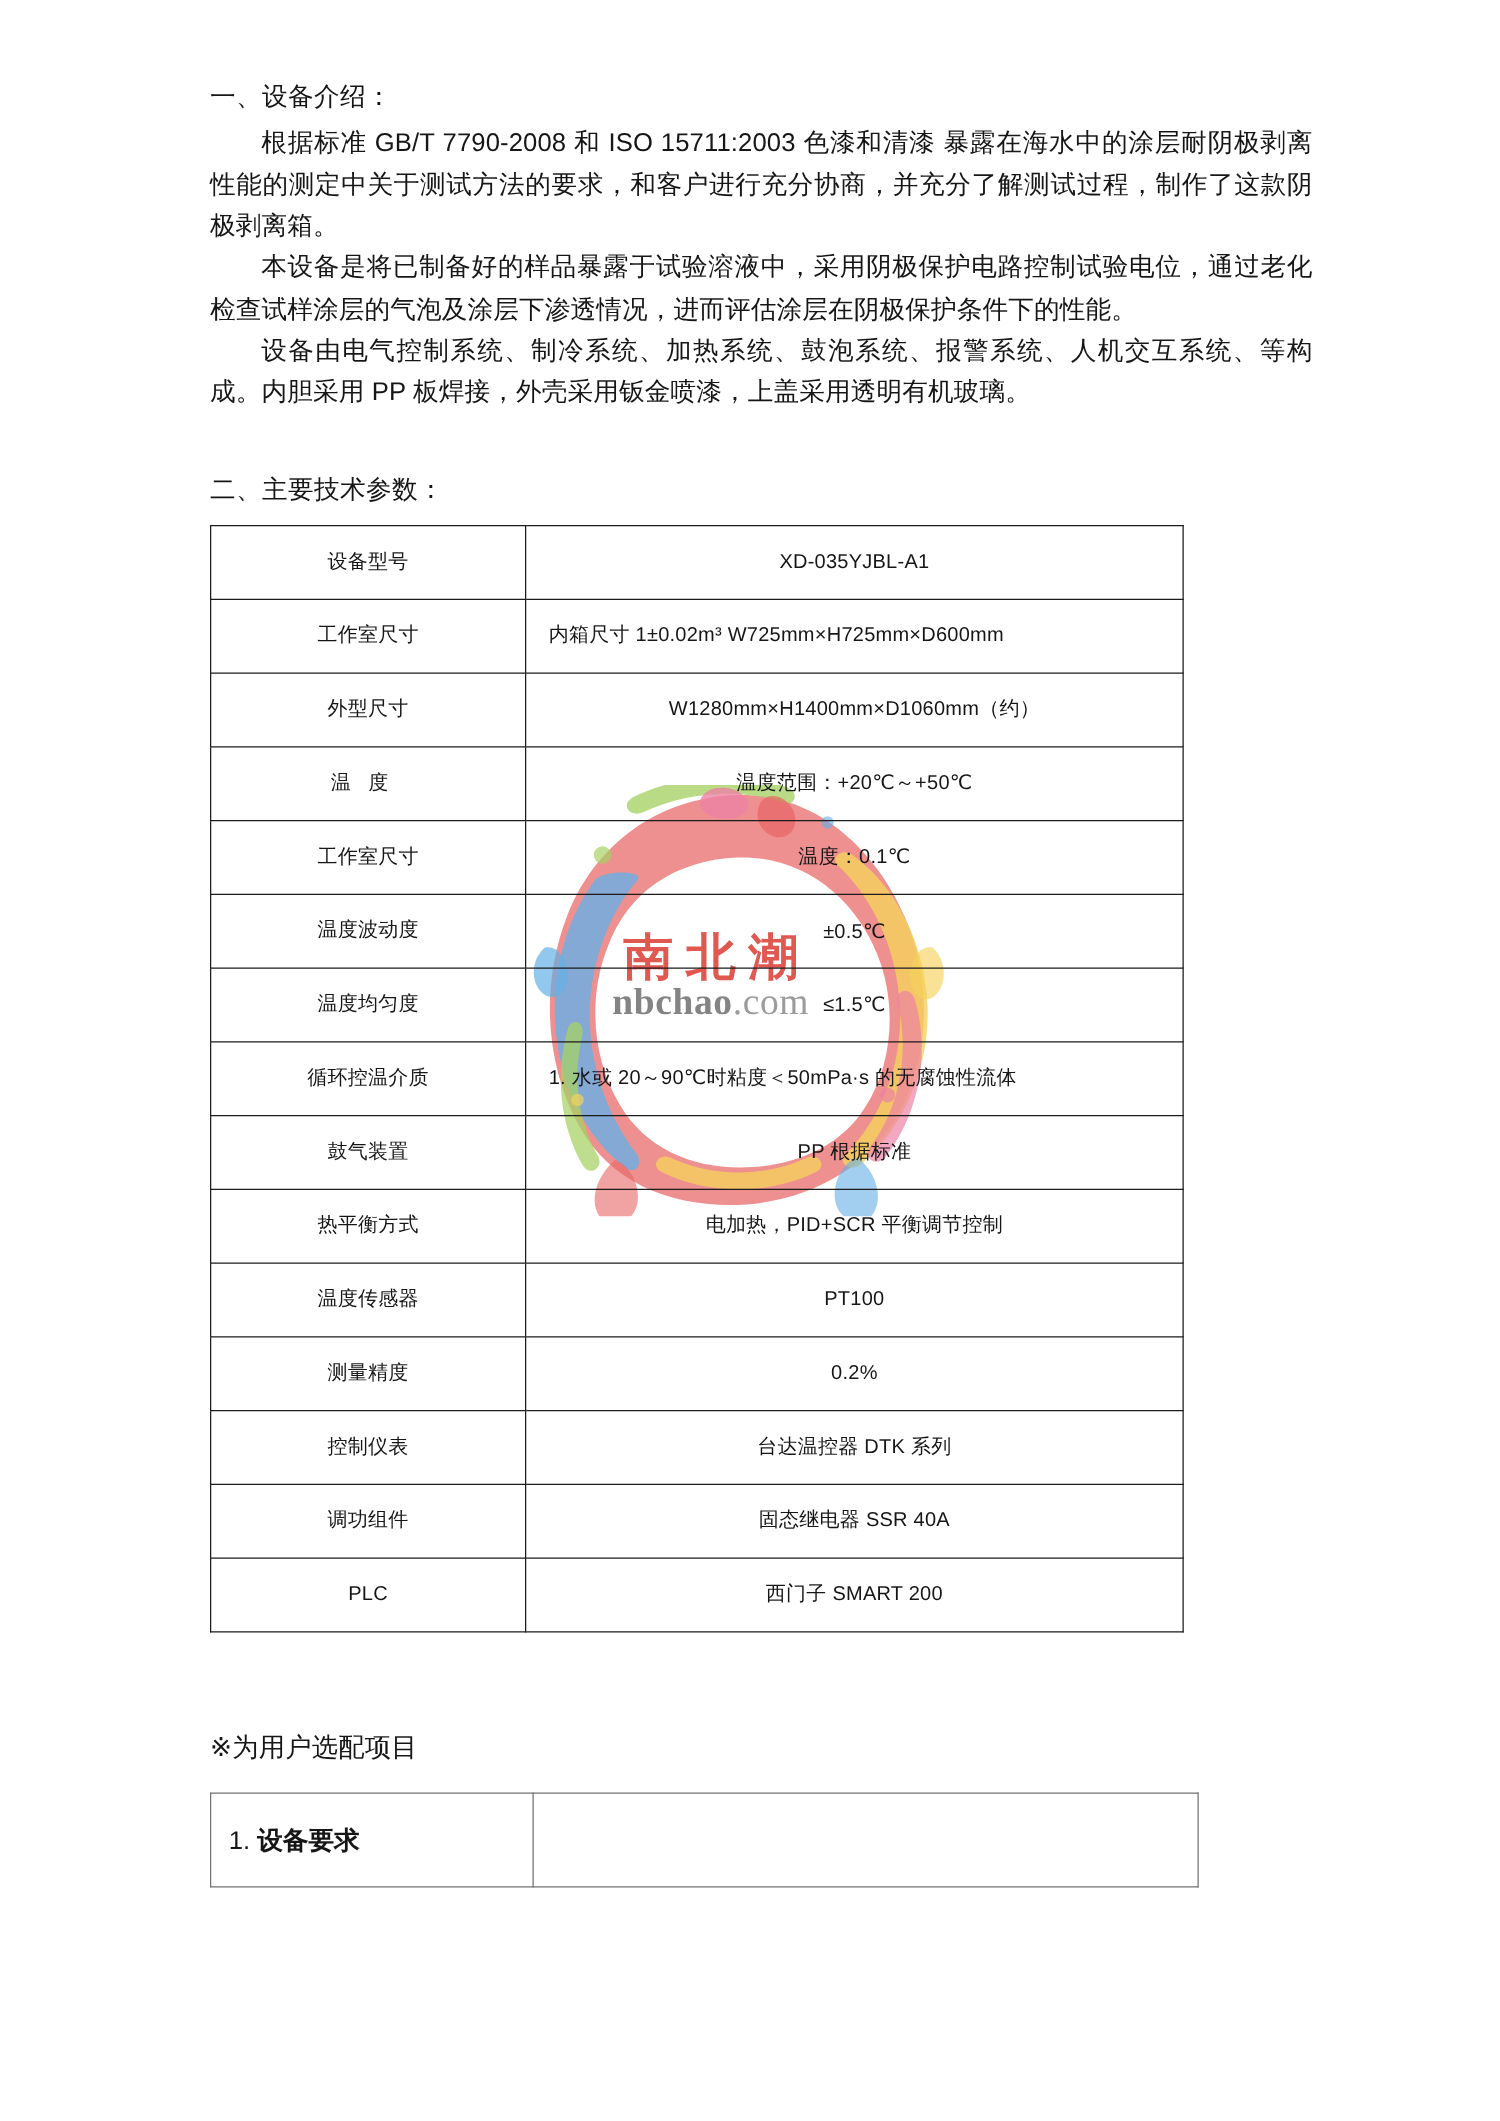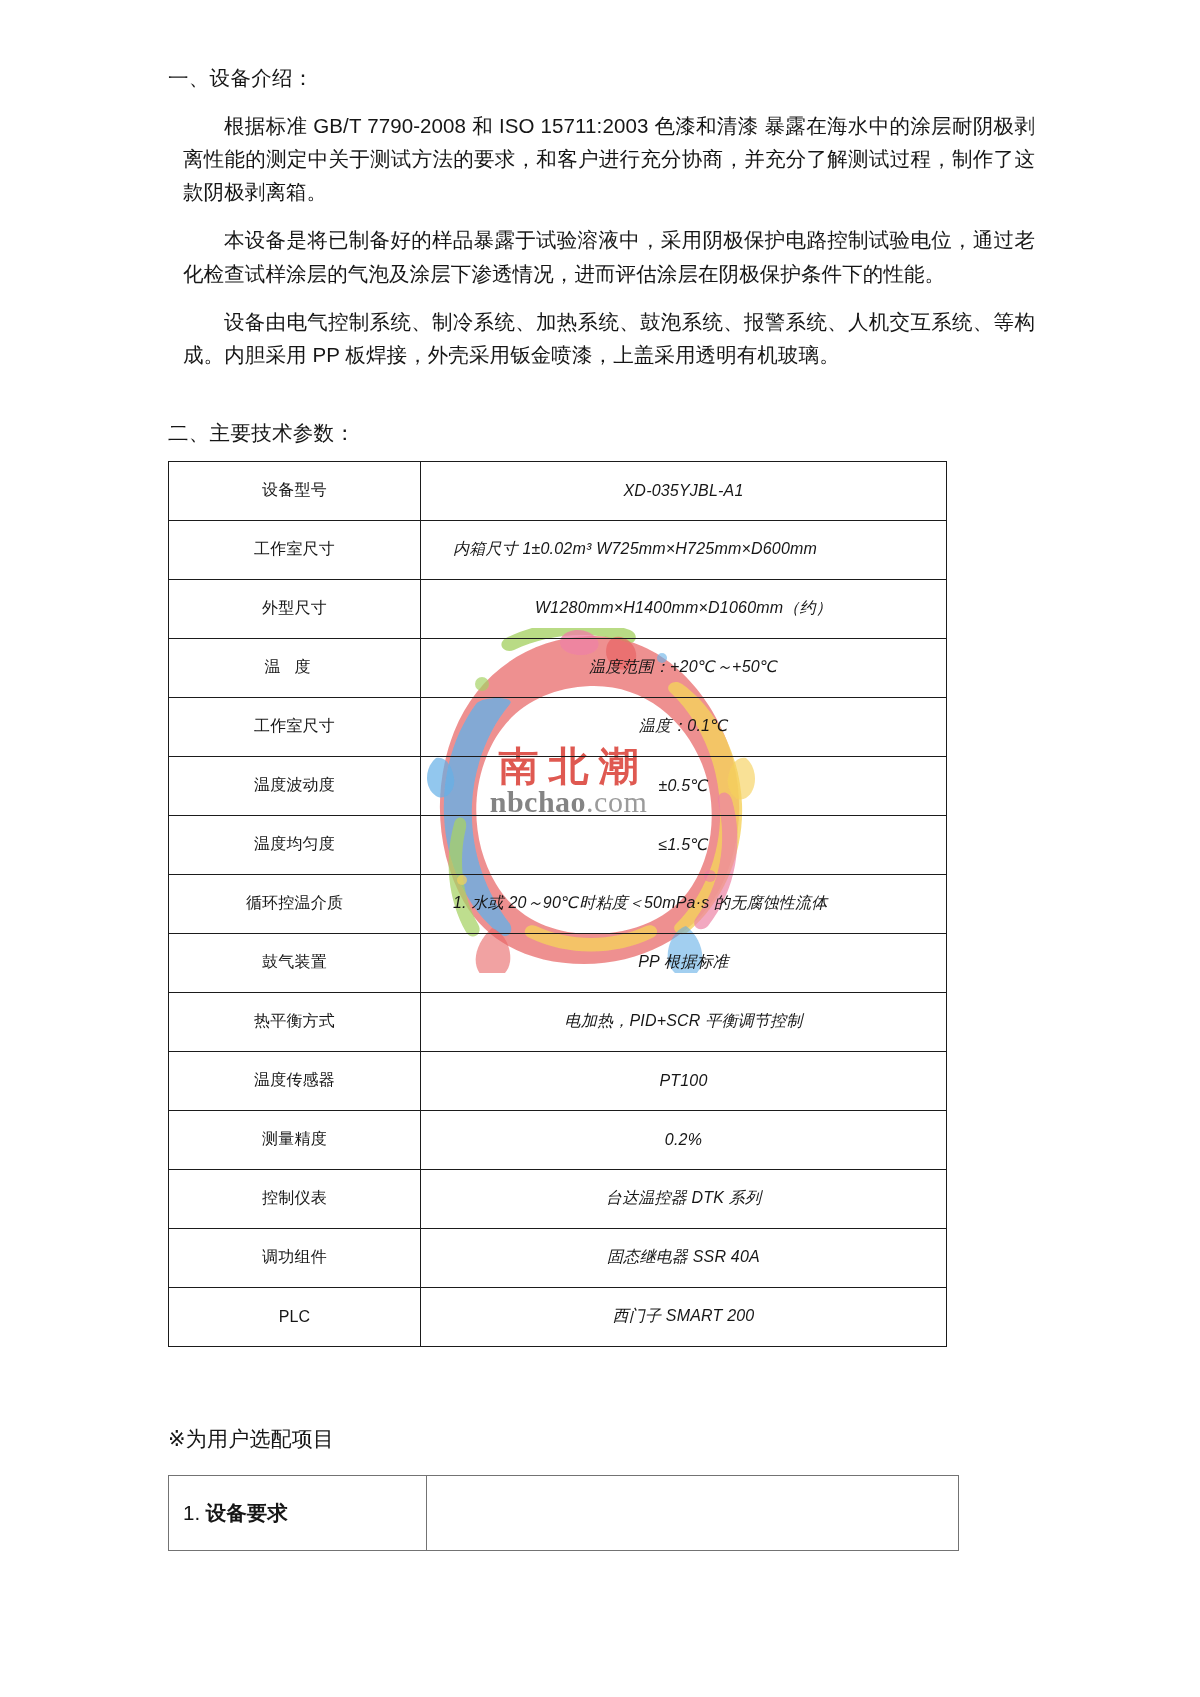--- a/index.html
+++ b/index.html
@@ -87,21 +87,21 @@
     letter-spacing: .3px;
   }
   h2.section.second {
     margin-top: 46px;
     margin-bottom: 12px;
   }
 
   p.para {
     font-size: 20.5px;
     line-height: 1.62;
-    margin: 15px;
+    margin: 0;
     text-align: justify;
     text-indent: 2em;
     letter-spacing: .1px;
   }
 
   
   table.spec {
     border-collapse: collapse;
     width: 762px;
     margin: 0;
@@ -113,24 +113,24 @@
     height: 58px;
     font-size: 16px;
     text-align: center;
     vertical-align: middle;
     padding: 0 4px;
     white-space: nowrap;
     background: transparent;
     letter-spacing: .2px;
   }
   table.spec td.key { width: 243px; }
-  table.spec td.val { width: 517px; overflow: hidden; font-style: italic; }
+  table.spec td.val { width: 517px; overflow: hidden; }
   table.spec td.val.clip {
     text-align: left;
-    padding-left: 32px;
+    padding-left: 18px;
   }
   .sp-wide { letter-spacing: 14px; text-indent: 14px; }
 
   
   .optional-note {
     font-size: 21px;
     margin: 78px 0 22px 0;
     letter-spacing: .2px;
   }
 

